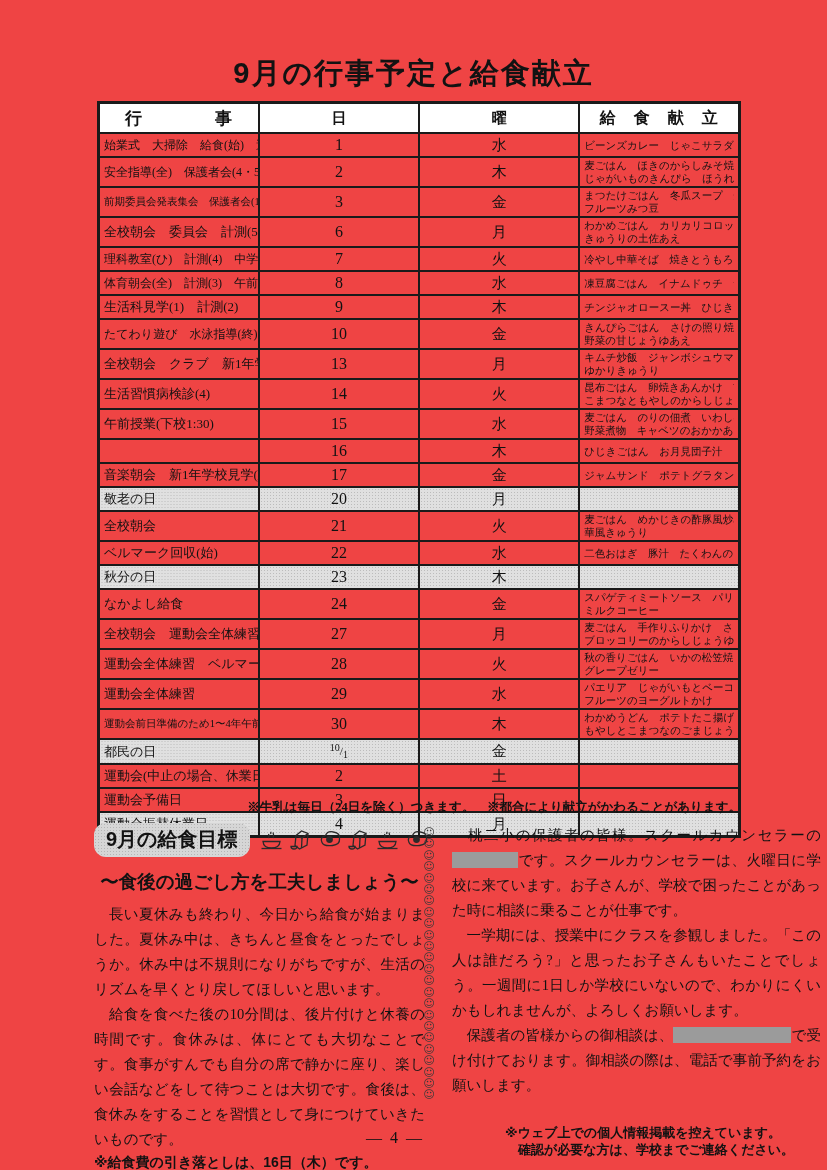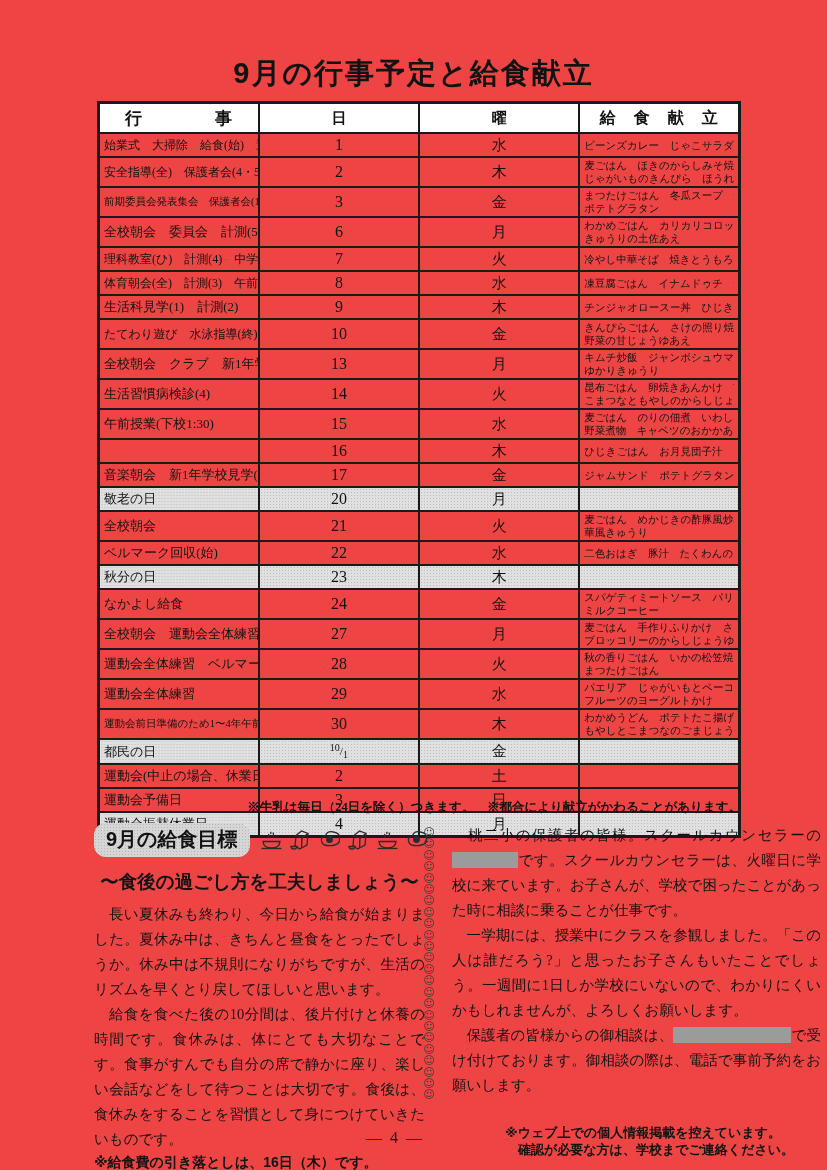--- a/index.html
+++ b/index.html
@@ -122,21 +122,21 @@
             <div class="menu-line">麦ごはん　ほきのからしみそ焼き</div>
             <div class="menu-line">じゃがいものきんぴら　ほうれん草のいそ和え</div>
           </td>
         </tr>
         <tr>
           <td class="c-events xs">前期委員会発表集会　保護者会(1・2・3・ひ)　計測(6・ひ)</td>
           <td class="c-day">3</td>
           <td class="c-wday">金</td>
           <td class="c-menu">
             <div class="menu-line">まつたけごはん　冬瓜スープ　焼きししゃも</div>
-            <div class="menu-line">ポテトグラタン</div>
+            <div class="menu-line">フルーツみつ豆</div>
           </td>
         </tr>
         <tr>
           <td class="c-events">全校朝会　委員会　計測(5)　教育実習(始)</td>
           <td class="c-day">6</td>
           <td class="c-wday">月</td>
           <td class="c-menu">
             <div class="menu-line">わかめごはん　カリカリコロッケ　トマトと卵のスープ</div>
             <div class="menu-line">きゅうりの土佐あえ</div>
           </td>
@@ -263,21 +263,21 @@
             <div class="menu-line">麦ごはん　手作りふりかけ　さんまの姿煮　みそ汁</div>
             <div class="menu-line">ブロッコリーのからしじょうゆ</div>
           </td>
         </tr>
         <tr>
           <td class="c-events">運動会全体練習　ベルマーク回収(終)</td>
           <td class="c-day">28</td>
           <td class="c-wday">火</td>
           <td class="c-menu">
             <div class="menu-line">秋の香りごはん　いかの松笠焼き　のっぺい汁</div>
-            <div class="menu-line">まつたけごはん</div>
+            <div class="menu-line">グレープゼリー</div>
           </td>
         </tr>
         <tr>
           <td class="c-events">運動会全体練習</td>
           <td class="c-day">29</td>
           <td class="c-wday">水</td>
           <td class="c-menu">
             <div class="menu-line">パエリア　じゃがいもとベーコンのスープ</div>
             <div class="menu-line">フルーツのヨーグルトかけ</div>
           </td>

